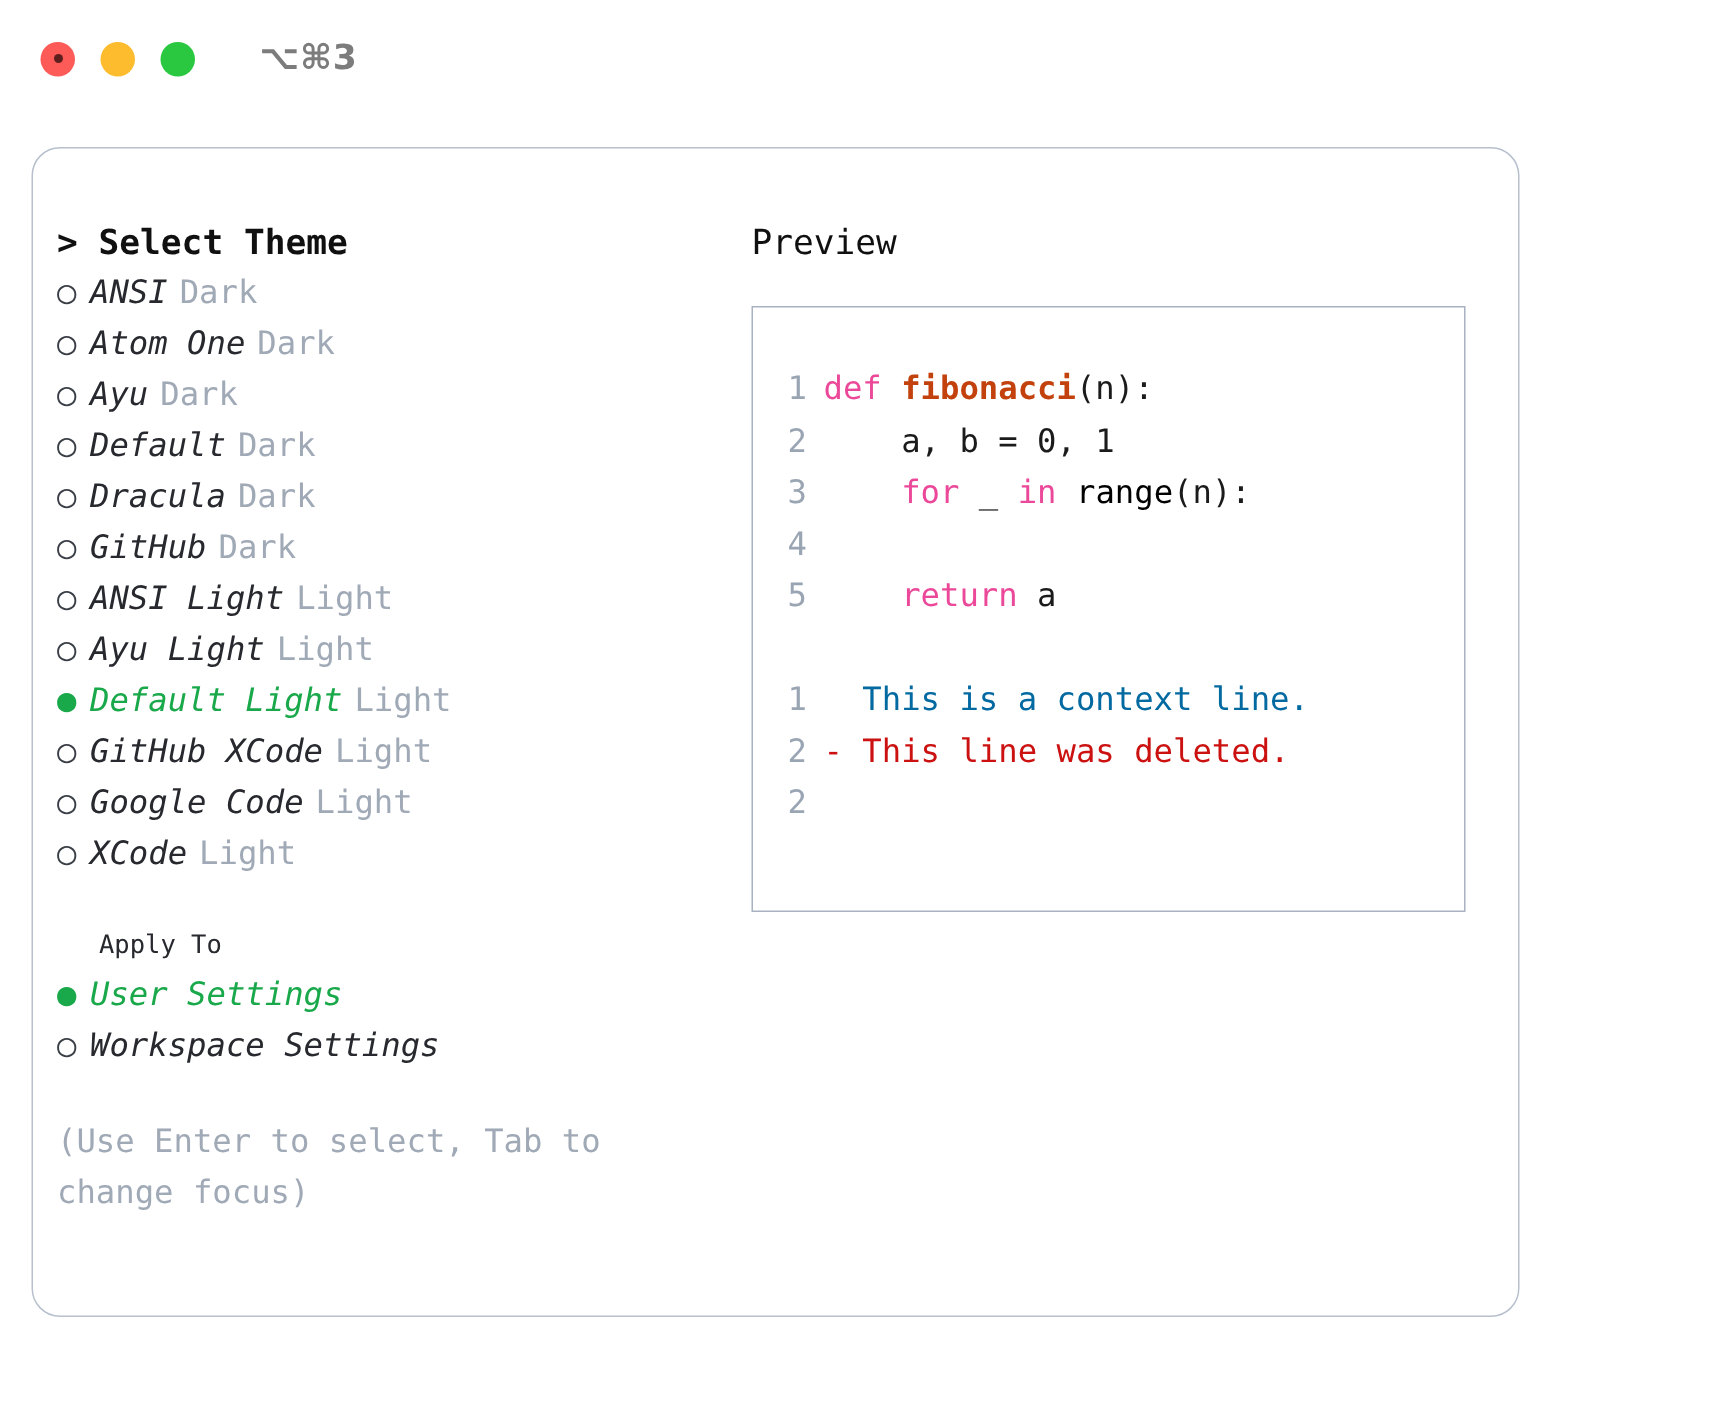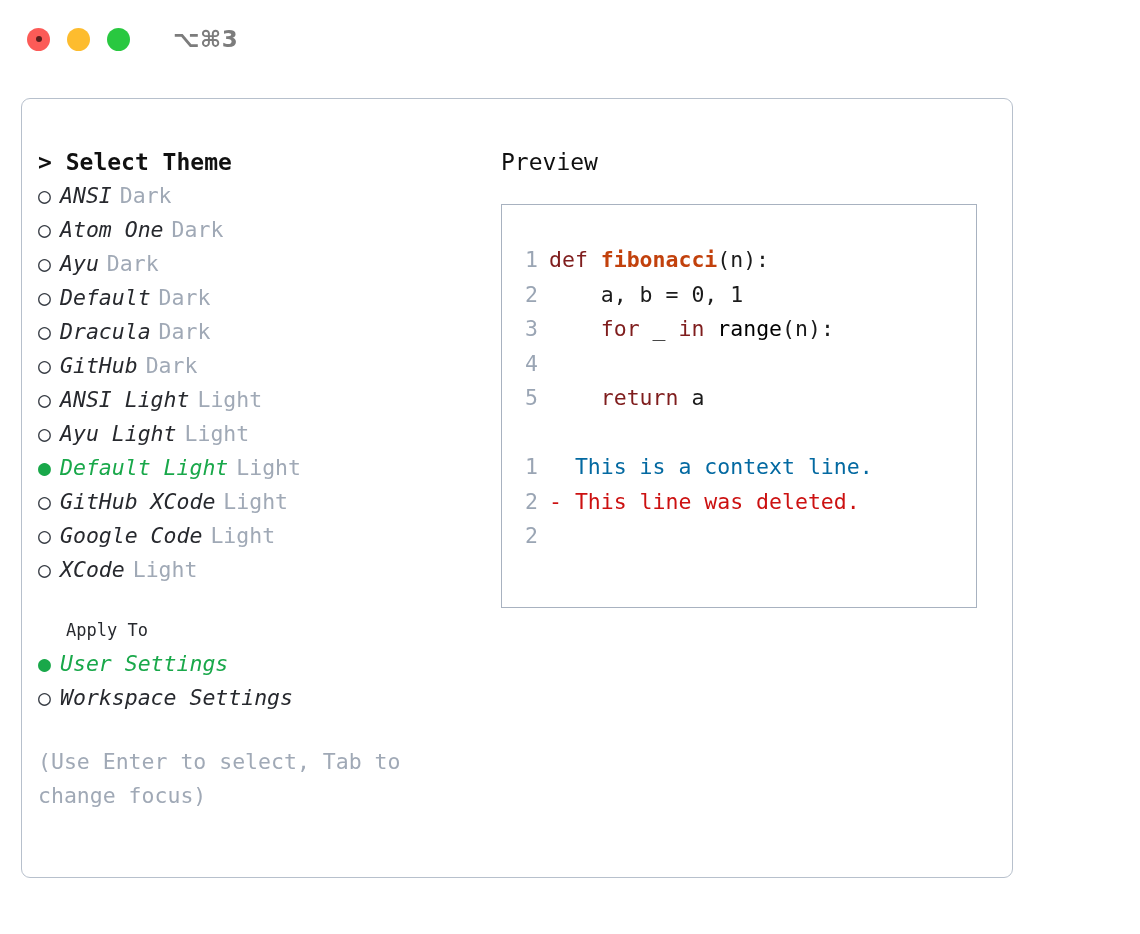--- a/index.html
+++ b/index.html
@@ -57,21 +57,21 @@
   }
 
   
   .panel {
     position: absolute;
     left: 21px;
     top: 98px;
     width: 992px;
     height: 780px;
     border: 1px solid #b7c0cc;
-    border-radius: 9px;
+    border-radius: 19px;
     background: #ffffff;
     box-sizing: border-box;
   }
 
   .cols {
     position: absolute;
     left: 0; top: 0;
     width: 100%;
     height: 100%;
   }
@@ -164,21 +164,21 @@
   }
   .lineno {
     width: 36px;
     flex: 0 0 36px;
     text-align: right;
     color: #9aa5b4;
     padding-right: 11px;
     box-sizing: content-box;
   }
   .code-text { color: #1b1b1b; }
-  .kw  { color: #7f1d1d; }
+  .kw  { color: #ec4899; }
   .fn  { color: #c2410c; font-weight: bold; }
   .bi  { color: #000000; }
   .spacer { height: 34.5px; }
 
   .diff-ctx { color: #0369a1; }
   .diff-del { color: #cc1111; }
   .diff-add { color: #00c220; }
 </style>
 </head>
 <body>

